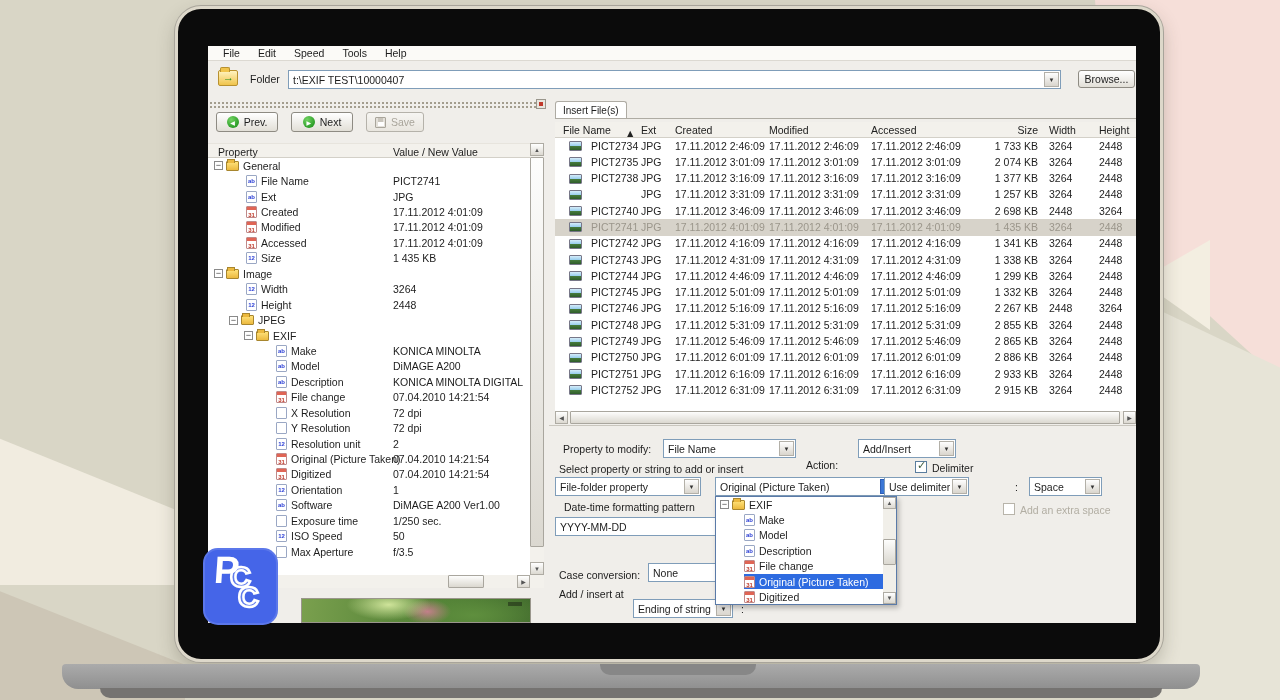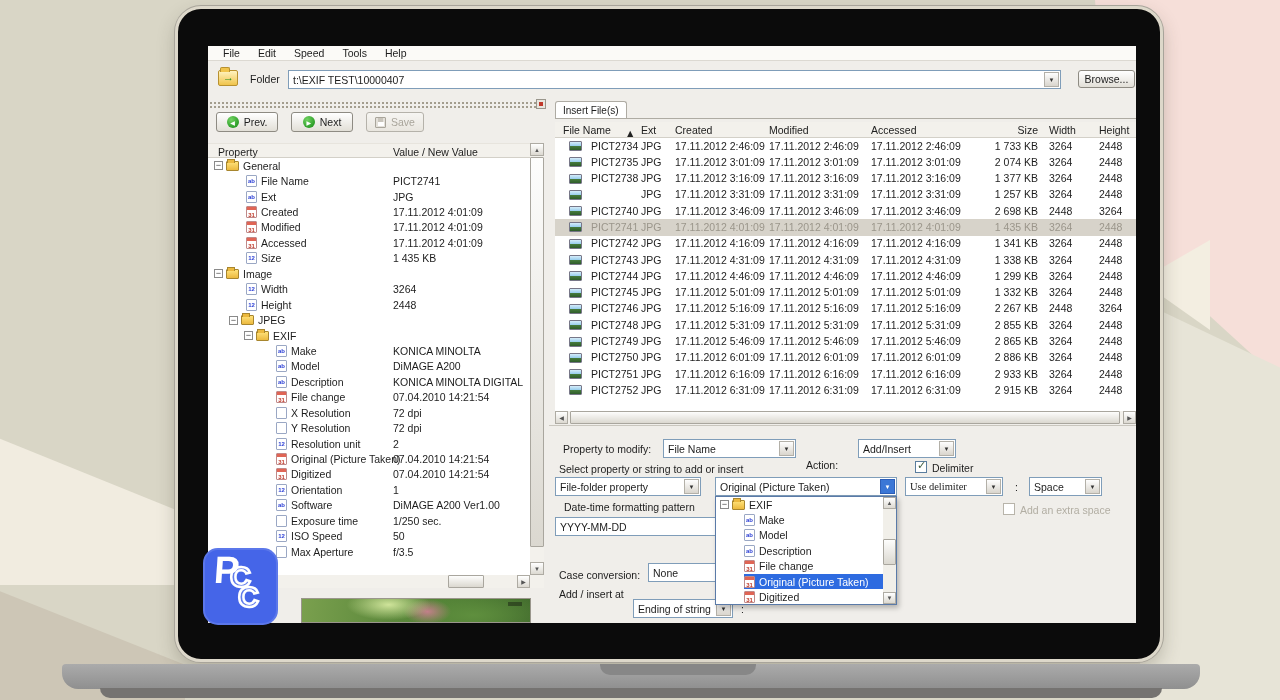--- a/index.html
+++ b/index.html
@@ -600,21 +600,21 @@
       <span class="lab" style="left:724px; top:416px;">Delimiter</span>
 
       <div class="combo" style="left:347px; top:431px; width:146px;">
         <span class="cv">File-folder property</span>
         <span class="ca">▼</span>
       </div>
       <div class="combo focused" style="left:507px; top:431px; width:182px;">
         <span class="cv">Original (Picture Taken)</span>
         <span class="ca">▼</span>
       </div>
-      <div class="combo" style="left:697px; top:431px; width:98px;font-family:Liberation Serif, serif;">
+      <div class="combo" style="left:676px; top:431px; width:85px;">
         <span class="cv">Use delimiter</span>
         <span class="ca">▼</span>
       </div>
       <span class="lab" style="left:807px; top:435px;">:</span>
       <div class="combo" style="left:821px; top:431px; width:73px;">
         <span class="cv">Space</span>
         <span class="ca">▼</span>
       </div>
 
       <span class="lab" style="left:356px; top:455px;">Date-time formatting pattern</span>

